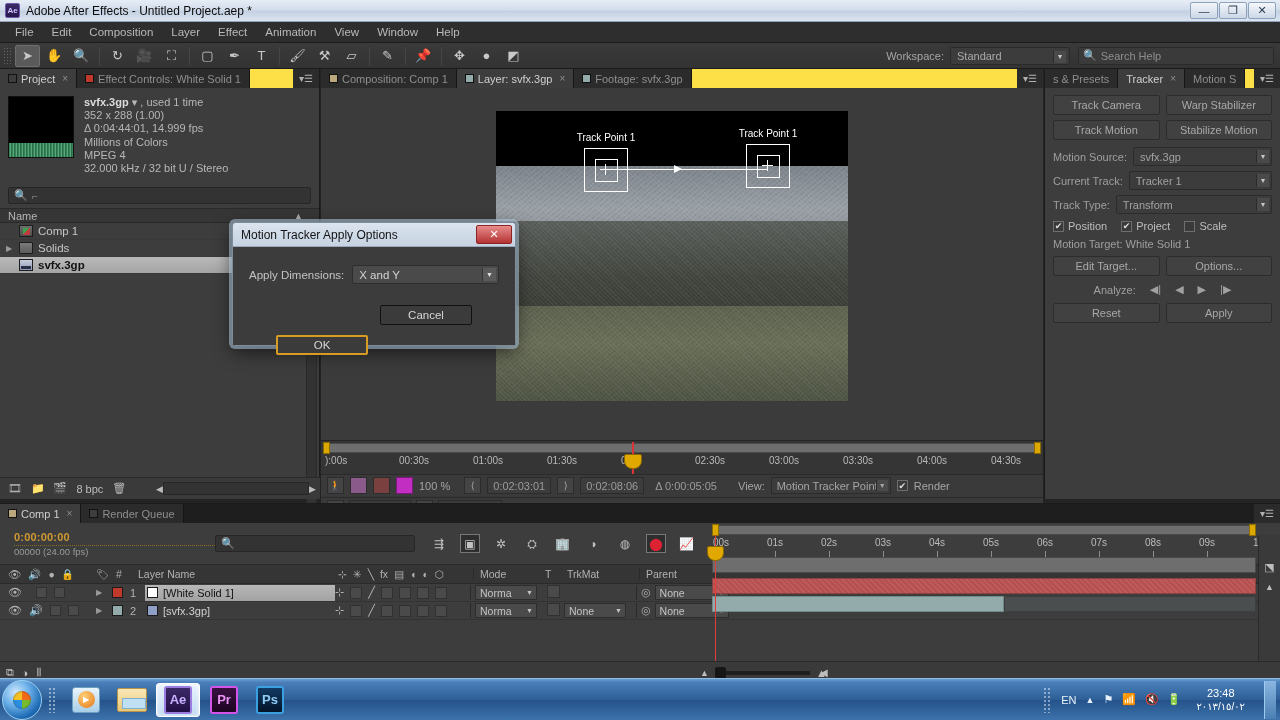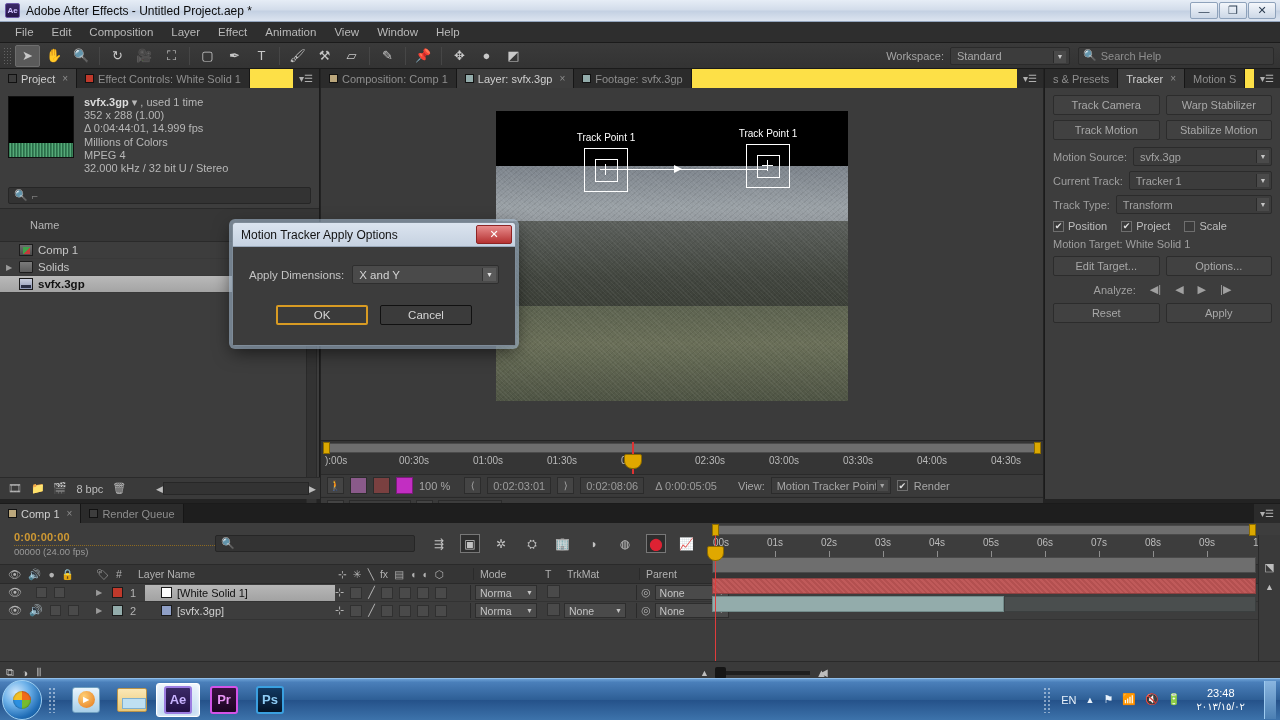--- a/index.html
+++ b/index.html
@@ -88,22 +88,22 @@
   .thumb { width:66px;height:62px;background:#000;border:1px solid #101010; position:relative;}
   .thumb .wave { position:absolute; left:0;bottom:0;width:100%;height:14px;
      background:repeating-linear-gradient(to right,#3f8f62 0 1px,#5fbd86 1px 2px,#2f7a52 2px 3px);
      opacity:.9;}
   .proj-meta { font-size:11px; line-height:13.2px; color:#b7b7b7;}
   .proj-meta .nm { font-weight:bold; color:#dcdcdc;}
   .proj-search {
     margin:8px 8px 4px 8px; height:17px; background:#333;border:1px solid #262626;border-radius:2px;
     display:flex;align-items:center;gap:4px;padding-left:5px;color:#7d7d7d;font-size:11px;
   }
-  .proj-colhdr { height:34px;background:#363636;border-top:1px solid #2a2a2a;border-bottom:1px solid #2a2a2a;
-     display:flex;align-items:center;padding-left:30px;color:#b5b5b5;font-size:11px;position:relative;}
+  .proj-colhdr { height:15px;background:#363636;border-top:1px solid #2a2a2a;border-bottom:1px solid #2a2a2a;
+     display:flex;align-items:center;padding-left:8px;color:#b5b5b5;font-size:11px;position:relative;}
   .proj-colhdr .caret { position:absolute; right:16px; color:#aaa; font-size:9px;}
   .proj-list { background:#3d3d3d; }
   .prow { height:17px;display:flex;align-items:center;gap:5px;padding-left:6px;font-size:11.5px;color:#c6c6c6;
           border-bottom:1px solid #393939;}
   .prow.sel { background:linear-gradient(to bottom,#b9b9b9,#a4a4a4); color:#111; font-weight:bold;}
   .prow .disc { width:8px;color:#9a9a9a;font-size:8px;}
   .ico16 { width:14px;height:12px;border:1px solid #1c1c1c;display:inline-block;}
   .ico-comp { background:linear-gradient(to bottom,#6f6f6f,#4b4b4b); position:relative;}
   .ico-comp:after{content:"";position:absolute;left:3px;top:2px;width:7px;height:7px;
      background:linear-gradient(135deg,#3fa14a 50%,#c03c3c 50%);}
@@ -185,21 +185,21 @@
   .cti-sub { color:#9a9a9a; font-size:9.5px; }
   .tl-search { width:200px;height:17px;background:#333;border:1px solid #262626;border-radius:2px;
      display:flex;align-items:center;gap:4px;padding-left:5px;color:#7d7d7d;font-size:11px;}
   .tl-icons { display:flex; align-items:center; gap:11px; margin-left:14px;}
   .tlico { width:20px;height:19px;display:flex;align-items:center;justify-content:center;color:#c2c2c2;font-size:12px;}
   .tlico.boxed { border:1px solid #777; background:#2e2e2e;}
 
   .lh { height:19px; background:#353535; border-bottom:1px solid #2a2a2a; display:flex; align-items:center; font-size:10.5px; color:#b2b2b2;}
   .lrow { height:18px; display:flex; align-items:center; font-size:11px; border-bottom:1px solid #333;}
   .lrow.sel .lname { background:linear-gradient(to bottom,#b7b7b7,#a2a2a2); color:#111; }
-  .lname { flex:1; display:flex; align-items:center; gap:5px; padding-left:16px; height:16px; color:#d0d0d0;}
+  .lname { flex:1; display:flex; align-items:center; gap:5px; padding-left:2px; height:16px; color:#d0d0d0;}
   .swatch { width:11px;height:11px;border:1px solid #1b1b1b;}
   .mini-sel { width:62px;height:15px;background:#4a4a4a;border:1px solid #2d2d2d;display:flex;align-items:center;
      padding-left:4px;color:#c4c4c4;font-size:10.5px;position:relative;overflow:hidden;}
   .mini-sel .a{position:absolute;right:3px;top:3px;font-size:7px;}
   .tl-right { position:absolute; left:710px; top:19px; width:570px; height:161px;}
   .tl-workbar { position:absolute; left:2px; top:2px; right:24px; height:10px; background:#6e6e6e;border:1px solid #4a4a4a;}
   .tl-wbend { position:absolute; top:1px; width:7px;height:12px;background:#dba800;border:1px solid #8c6b00;}
   .tl-rulerline { position:absolute; top:12px; left:0; right:0; height:22px; }
   .tltick { position:absolute; font-size:10px; color:#bcbcbc; top:2px;}
   .tltick .m{position:absolute;left:50%;top:14px;width:1px;height:6px;background:#8e8e8e;}
@@ -230,21 +230,21 @@
   .dlg-body { position:absolute; left:0; top:24px; width:282px; height:98px; background:#3c3c3c; }
   .dlg-row { display:flex;align-items:center;gap:8px; padding:18px 16px 0 16px;}
   .dlg-lab { color:#c3c3c3; font-size:11.5px;}
   .dlg-sel { flex:1;height:19px;background:#4a4a4a;border:1px solid #2e2e2e;border-radius:2px;
      display:flex;align-items:center;padding-left:6px;color:#d3d3d3;font-size:11.5px;position:relative;}
   .dlg-sel .arr{position:absolute;right:2px;top:2px;width:14px;height:13px;background:#5a5a5a;border-left:1px solid #333;
      display:flex;align-items:center;justify-content:center;font-size:7px;color:#e0e0e0;}
   .dlg-btns { display:flex; justify-content:center; gap:12px; margin-top:21px;}
   .dlg-btn { width:92px;height:20px;background:#3b3b3b;border:1px solid #111;border-radius:2px;
      display:flex;align-items:center;justify-content:center;color:#d6d6d6;font-size:11.5px;}
-  .dlg-btn.def { border:2px solid #d89b23; }
+  .dlg-btn.def { border:2px solid #d89b23;margin-top:30px; }
 
   
   .taskbar { position:absolute; left:0; bottom:0; width:1280px; height:42px;
      background:linear-gradient(to bottom,#6a9fd4 0%,#4a7fba 8%,#2e5f96 50%,#25528a 52%,#3d73ab 100%);
      border-top:1px solid #8fbdea; display:flex; align-items:center;}
   .startorb { width:40px;height:40px;margin-left:2px; border-radius:50%;
      background:radial-gradient(circle at 34% 30%, #cfe6fb 0%, #6eb2ea 35%, #1f6cb5 70%, #10487e 100%);
      border:1px solid #9fd0f2; display:flex;align-items:center;justify-content:center;}
   .orb-logo{width:18px;height:18px;border-radius:50%;
      background:conic-gradient(#f06a1a 0 25%, #76bb2e 0 50%, #2b8fe0 0 75%, #f4c026 0 100%);

